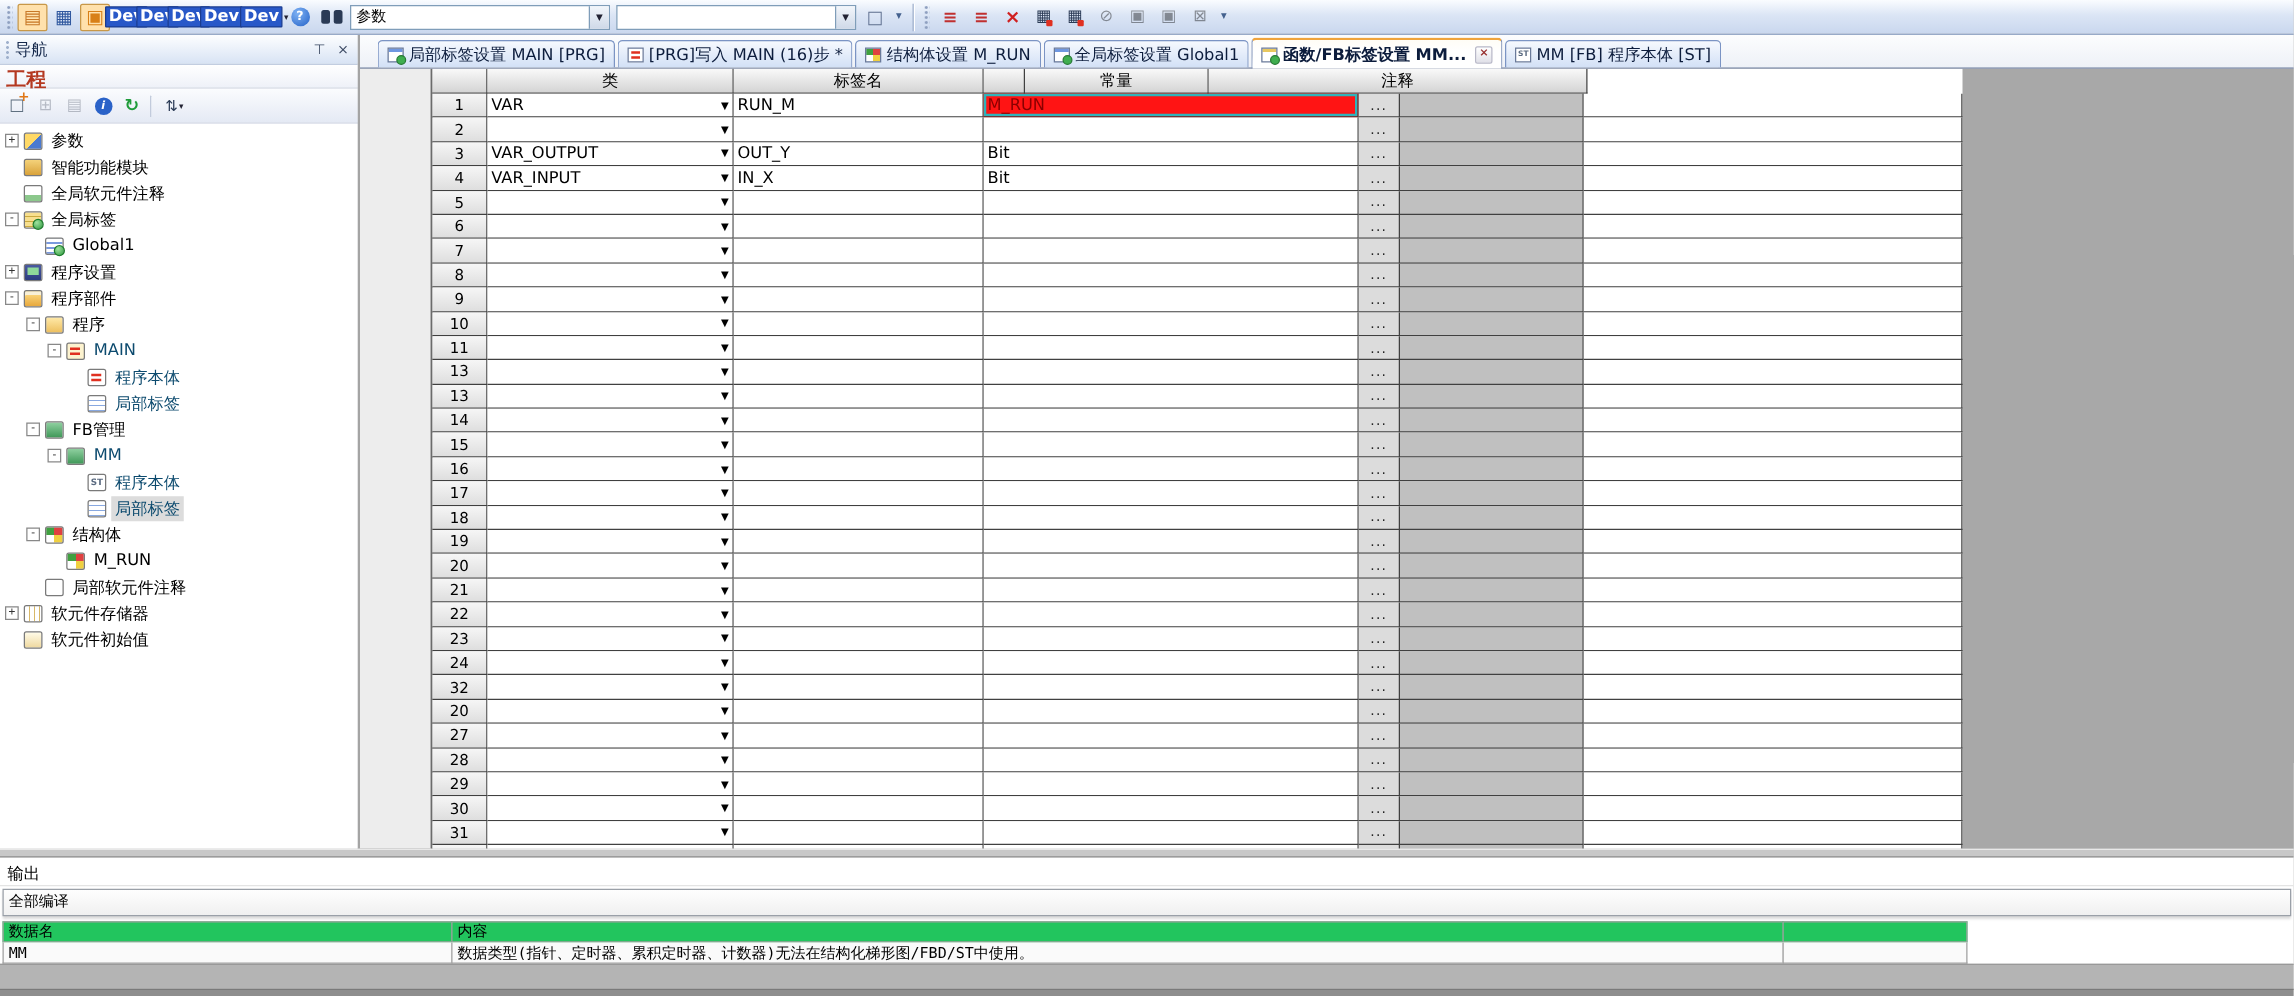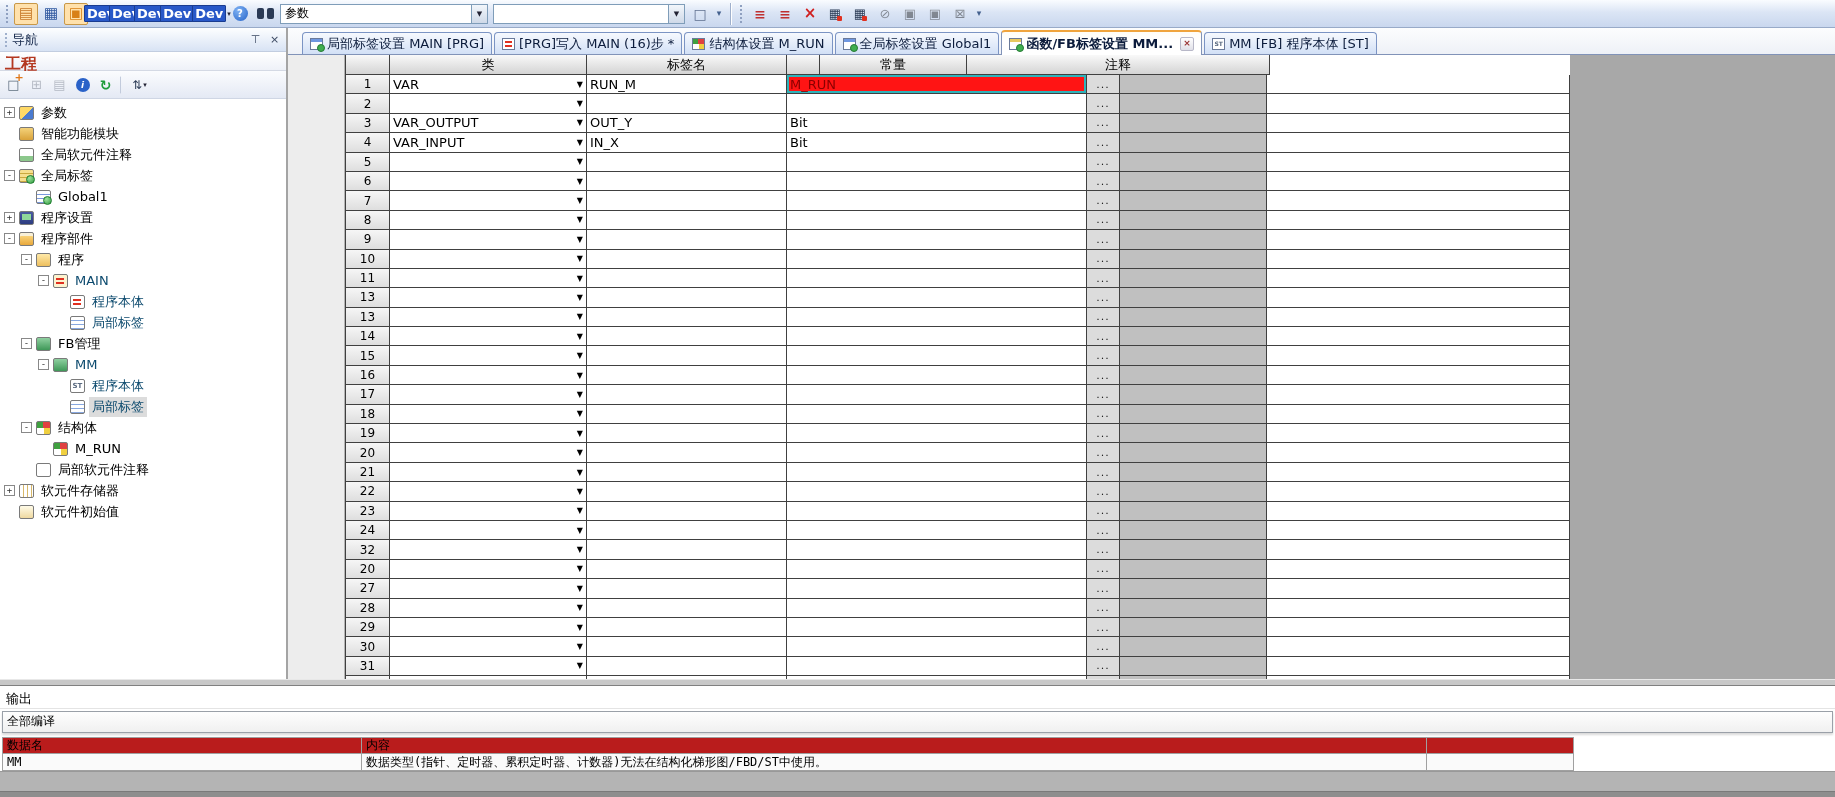--- a/index.html
+++ b/index.html
@@ -169,21 +169,21 @@
     border-top:1px solid #808080;display:flex;flex-direction:column}
   .out-title{height:23px;flex:none;font-size:13px;padding:4px 6px 0;box-sizing:border-box;border-bottom:1px solid #e4e4e4}
   .compile{margin:2px 2px 0;height:22px;flex:none;box-sizing:border-box;border:1px solid #9aa0a8;
     background:linear-gradient(#fefefe,#f0f0f0);font-size:12px;padding:1px 4px;box-shadow:0 2px 2px rgba(0,0,0,.15)}
   .out-grid{margin:4px 2px 0;flex:none}
   .orow{display:flex;height:17px;box-sizing:border-box}
   .oc{box-sizing:border-box;border:1px solid #a0a0a0;margin-left:-1px;font-size:12px;padding:0 4px;
     display:flex;align-items:center;overflow:hidden;white-space:nowrap;background:#fafafa;
     font-family:"DejaVu Sans Mono",monospace}
   .oc:first-child{margin-left:0}
-  .ohead .oc{background:#b91c1c;font-family:Liberation Sans, sans-serif}
+  .ohead .oc{background:#22c55e;font-family:Liberation Sans, sans-serif}
   .odata .oc{border-top:none}
   .oc-name{width:360px}
   .oc-content{width:1066px}
   .oc-extra{width:148px}
   .out-rest{flex:1;background:#b4b4b4;border-top:1px solid #999}
   .out-strip{height:6px;flex:none;background:#8e8e8e;border-top:1px solid #7a7a7a;box-sizing:border-box}
 </style>
 </head>
 <body>
 

